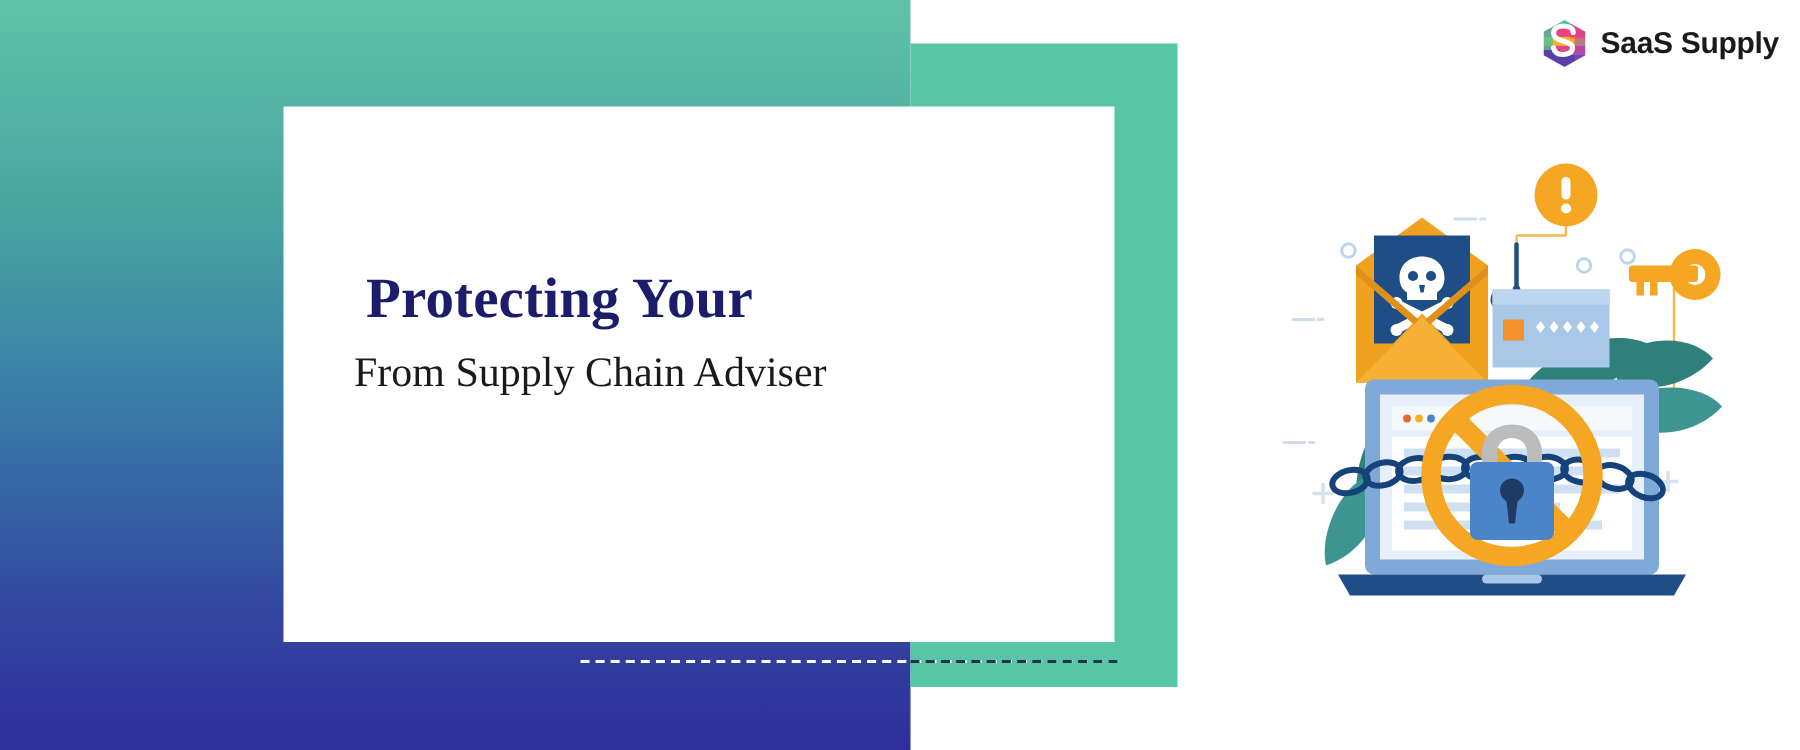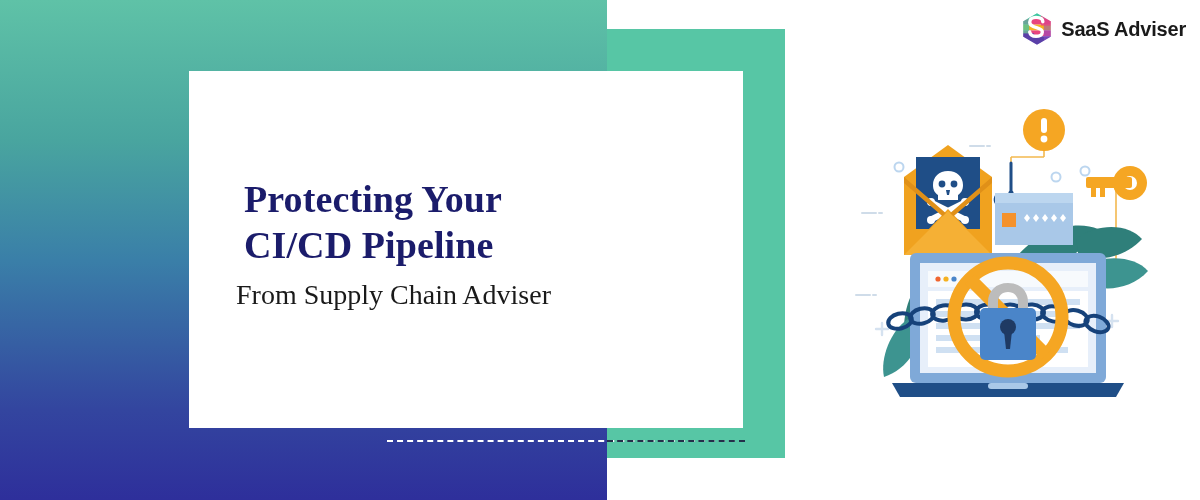--- a/index.html
+++ b/index.html
@@ -83,21 +83,20 @@
   <div class="green-rect"></div>
 
   <div class="white-card"></div>
 
   <div class="dashed-rule"></div>
   <div class="dashed-rule-dark"></div>
 
   <div class="text-block">
     <h1 class="headline">
       <span class="line">Protecting Your</span>
-      <span class="line">CI/CD Pipeline</span>
     </h1>
     <p class="subhead">From Supply Chain Adviser</p>
   </div>
 
   <div class="logo">
     <svg class="logo-mark" viewBox="0 0 64 70">
       <defs>
         <clipPath id="hexclip">
           <path d="M32 1 L62 18 L62 52 L32 69 L2 52 L2 18 Z"></path>
         </clipPath>
@@ -109,21 +108,21 @@
         <rect x="0" y="38" width="64" height="12" fill="#e8447f"></rect>
         <rect x="0" y="50" width="64" height="20" fill="#5a3fa8"></rect>
         <rect x="0" y="0" width="16" height="70" fill="#3ec6a0" opacity="0.75"></rect>
         <rect x="46" y="0" width="18" height="70" fill="#8a4fc4" opacity="0.55"></rect>
         <rect x="0" y="44" width="26" height="26" fill="#5a3fa8"></rect>
         <rect x="40" y="6" width="24" height="22" fill="#e8447f" opacity="0.8"></rect>
       </g>
       <path d="M32 1 L62 18 L62 52 L32 69 L2 52 L2 18 Z" fill="none" stroke="#ffffff" stroke-width="3"></path>
       <path d="M44 20 C44 13 36 11 30 11 C22 11 17 15 17 21 C17 27 23 30 31 32 C38 34 43 36 43 41 C43 47 37 50 30 50 C23 50 18 47 17 41" fill="none" stroke="#ffffff" stroke-width="7" stroke-linecap="round"></path>
     </svg>
-    <span class="logo-text">SaaS Adviser</span>
+    <span class="logo-text">SaaS Supply</span>
   </div>
 
   <div class="illustration">
     <svg viewBox="0 0 320 295">
 
       <g stroke="#f3b84e" stroke-width="1.6" fill="none">
         <path d="M163 52 L163 115"></path>
         <path d="M163 52 L196 52"></path>
         <path d="M196 52 L196 40"></path>
         <path d="M268 78 L268 180"></path>

